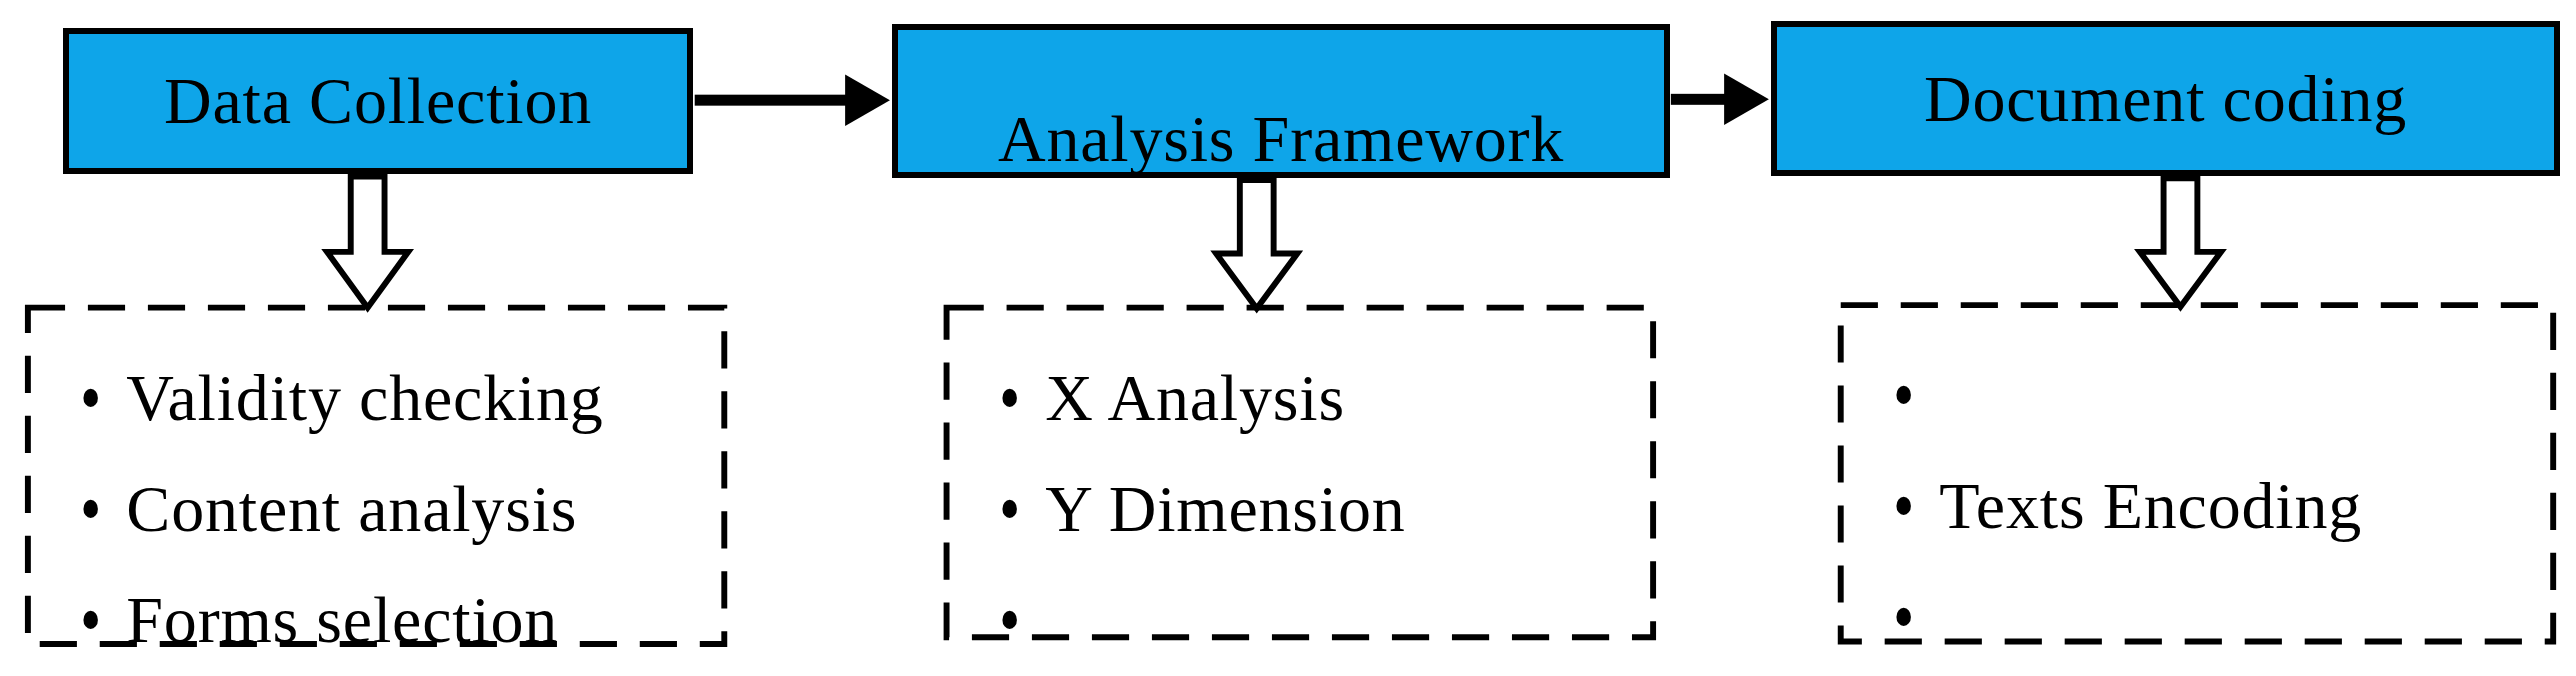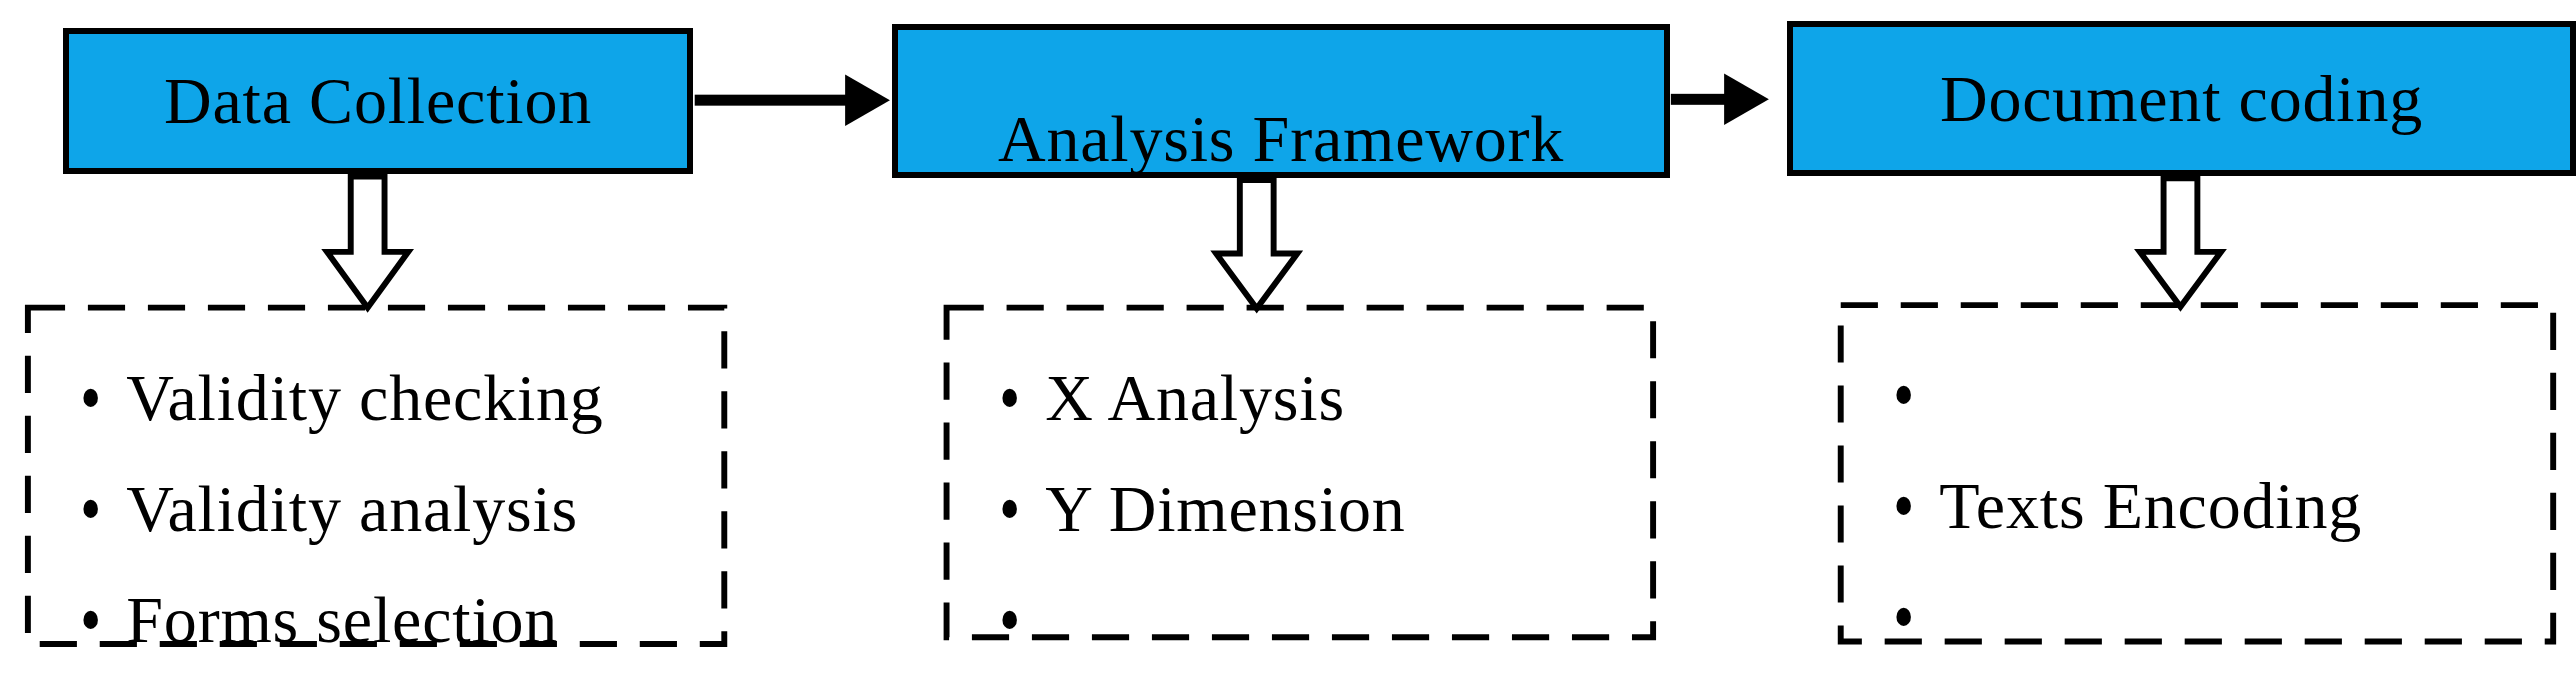--- a/index.html
+++ b/index.html
@@ -97,21 +97,21 @@
     <span class="stage-title">Data Collection</span>
   </div>
   <div class="dashed-box" style="left:28px; top:308px; width:696px; height:336px;">
     <ul>
       <li>
         <span class="bullet">•</span>
         <span class="item-label">Validity checking</span>
       </li>
       <li>
         <span class="bullet">•</span>
-        <span class="item-label">Validity analysis</span>
+        <span class="item-label">Content analysis</span>
       </li>
       <li>
         <span class="bullet">•</span>
         <span class="item-label">Forms selection</span>
       </li>
     </ul>
   </div>
 
   <div class="top-box" style="left:892px; top:24px; width:778px; height:154px;align-items:flex-end;">
     <span class="stage-title">Analysis Framework</span>
@@ -125,21 +125,21 @@
       <li>
         <span class="bullet">•</span>
         <span class="item-label">Y Dimension</span>
       </li>
       <li>
         <span class="bullet">•</span>
       </li>
     </ul>
   </div>
 
-  <div class="top-box" style="left:1771px; top:21px; width:789px; height:155px;margin-left:16px;">
+  <div class="top-box" style="left:1771px; top:21px; width:789px; height:155px;">
     <span class="stage-title">Document coding</span>
   </div>
   <div class="dashed-box" style="left:1841px; top:305px; width:712px; height:336px;">
     <ul>
       <li>
         <span class="bullet">•</span>
       </li>
       <li>
         <span class="bullet">•</span>
         <span class="item-label">Texts Encoding</span>

